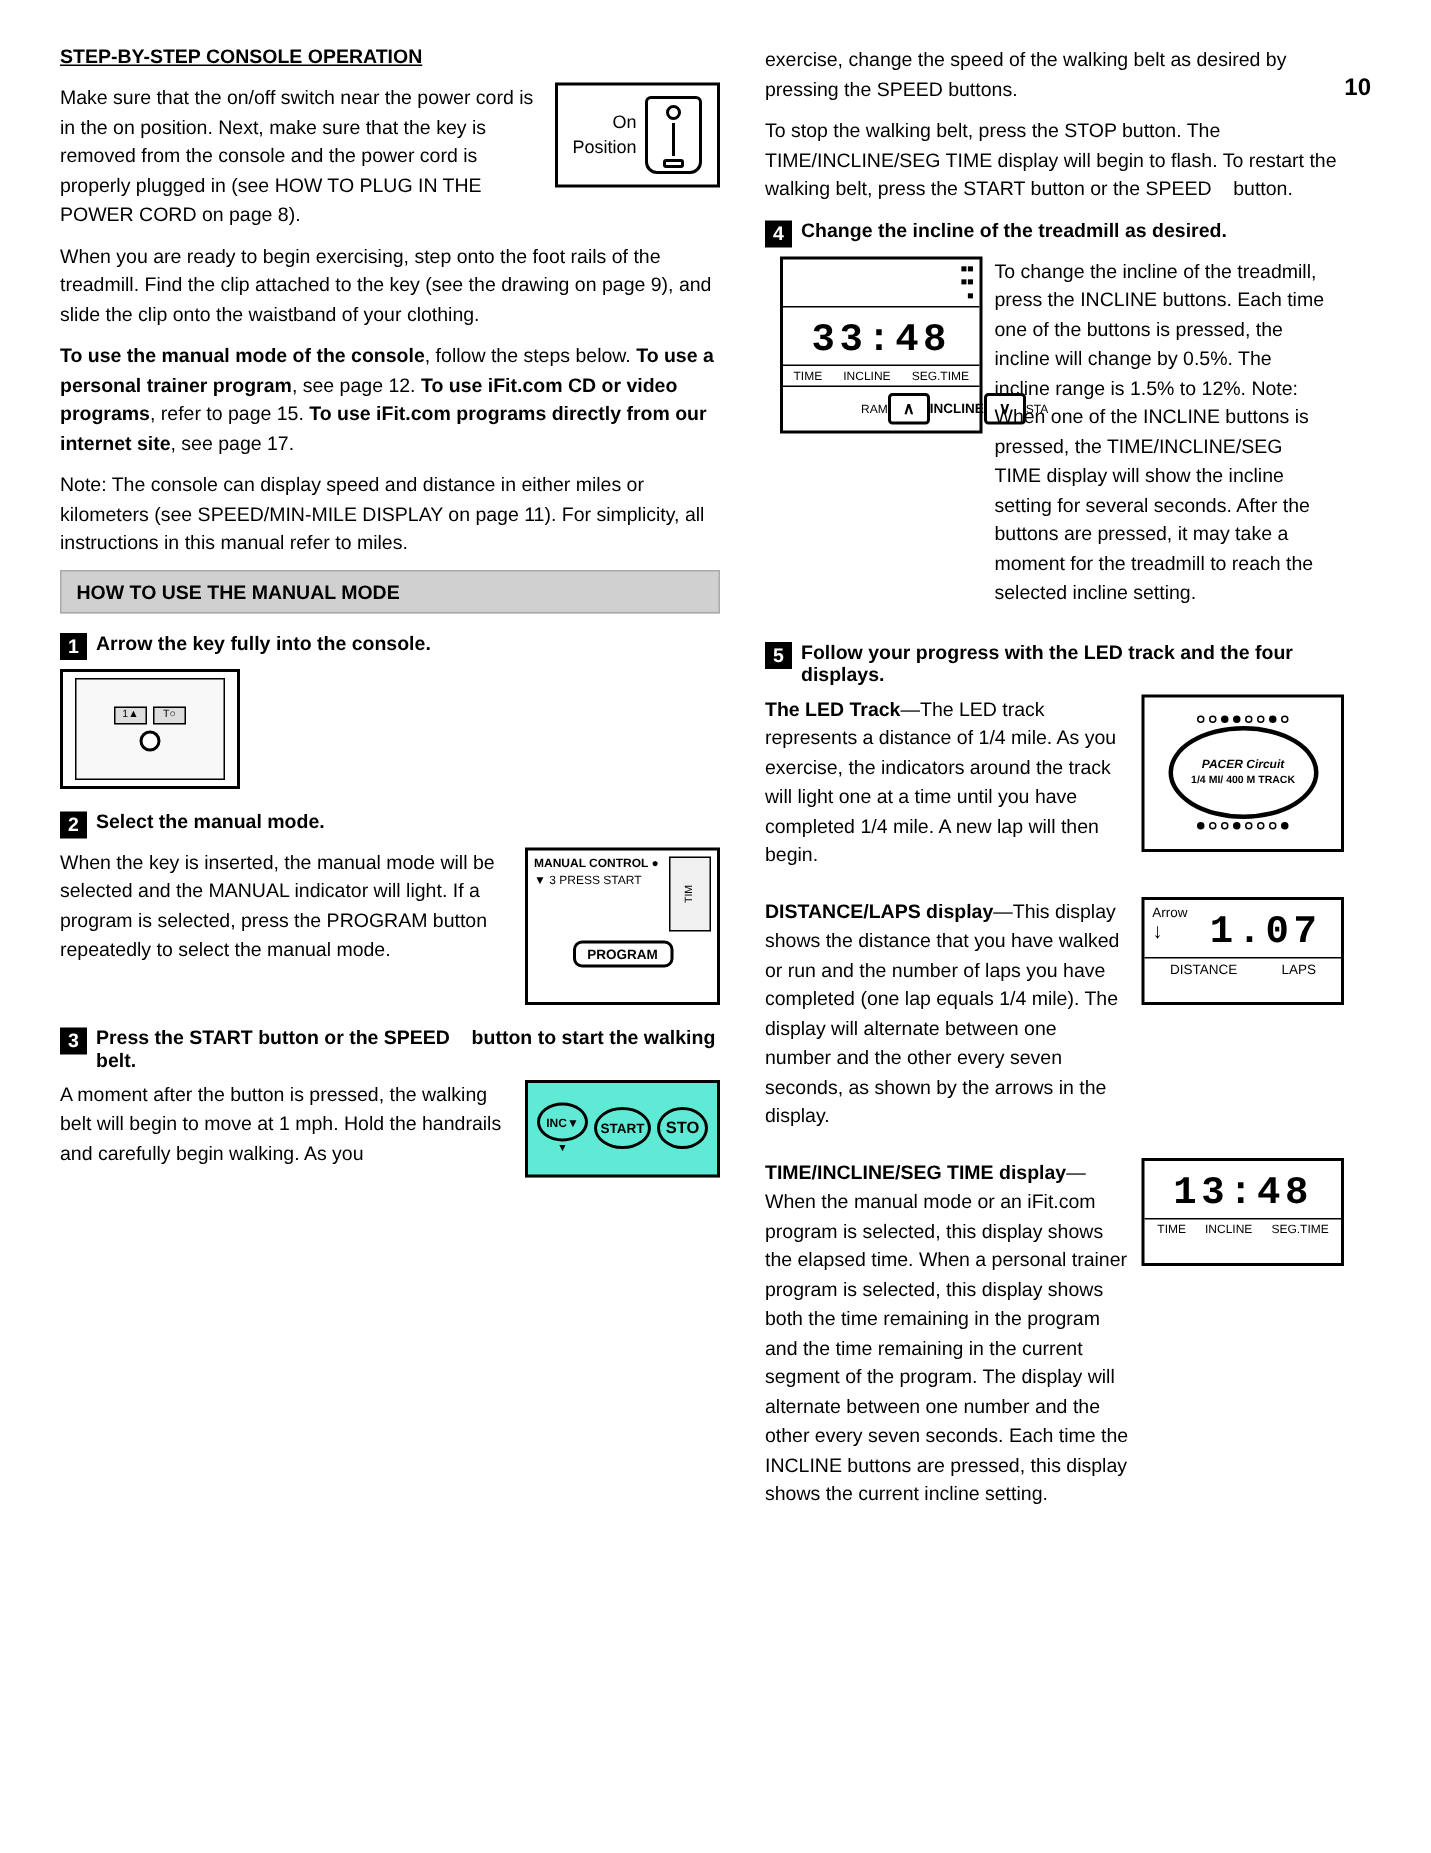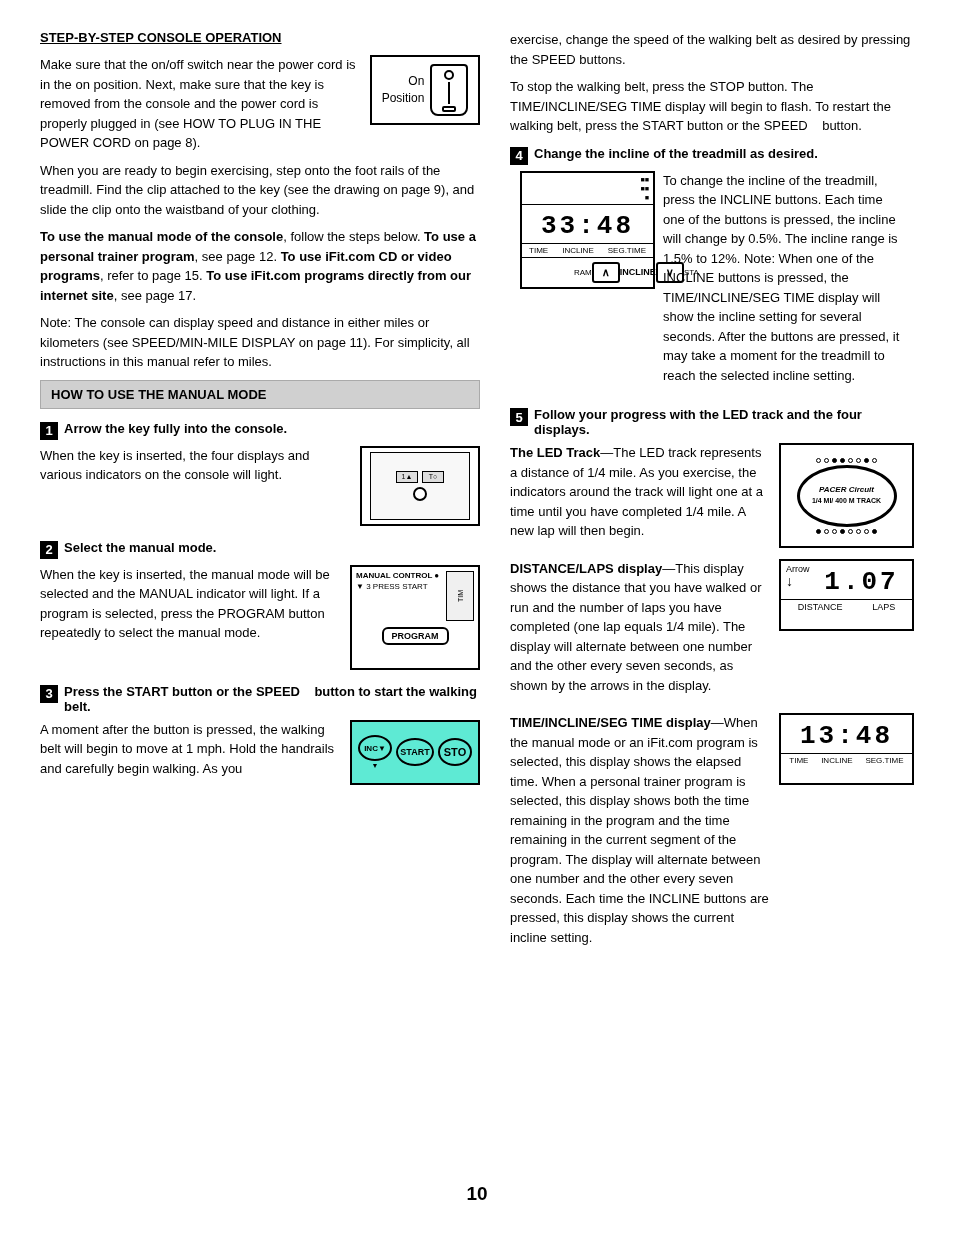--- a/index.html
+++ b/index.html
@@ -9,21 +9,21 @@
       background: #fff;
       color: #000;
       width: 954px;
       min-height: 1235px;
     }
     .page {
       width: 954px;
       min-height: 1235px;
       padding: 30px 40px;
       display: flex;
-      flex-direction: column;
+      flex-direction: row;
     }
     .two-col {
       display: flex;
       gap: 30px;
       flex: 1;
     }
     .left-col {
       width: 440px;
       flex-shrink: 0;
     }
@@ -85,21 +85,21 @@
     .lcd-labels {
       display: flex;
       justify-content: space-around;
       font-size: 8px;
       border-top: 1px solid #000;
       padding: 2px 0;
     }
     .page-num {
       text-align: center;
       font-weight: bold;
-      font-size: 19px;
+      font-size: 16px;
       margin-top: 20px;
     }
     .clearfix::after {
       content: '';
       display: block;
       clear: both;
     }
     
     .on-pos-fig {
       float: right;
@@ -152,21 +152,20 @@
 
       <div class="gray-box">HOW TO USE THE MANUAL MODE</div>
 
       <div class="step-block">
         <div class="step-content">
           <div class="step-header">
             <div class="step-num">1</div>
             <span class="step-title">Arrow the key fully into the console.</span>
           </div>
           <div style="display:flex;gap:8px;align-items:flex-start;">
-            <p>When the key is inserted, the four displays and various indicators on the console will light.</p>
 
             <div style="flex-shrink:0;border:2px solid #000;width:120px;height:80px;background:#fff;display:flex;align-items:center;justify-content:center;">
               <div style="display:flex;flex-direction:column;align-items:center;width:100px;height:68px;border:1px solid #000;background:#f8f8f8;justify-content:center;padding:4px;font-size:9px;position:relative;">
                 <div style="display:flex;gap:4px;margin-bottom:4px;">
                   <div style="width:22px;height:12px;background:#ddd;border:1px solid #000;font-size:7px;display:flex;align-items:center;justify-content:center;">1▲</div>
                   <div style="width:22px;height:12px;background:#ddd;border:1px solid #000;font-size:7px;display:flex;align-items:center;justify-content:center;">T○</div>
                 </div>
                 <div style="width:14px;height:14px;border:2px solid #000;border-radius:50%;background:#fff;"></div>
               </div>
             </div>

